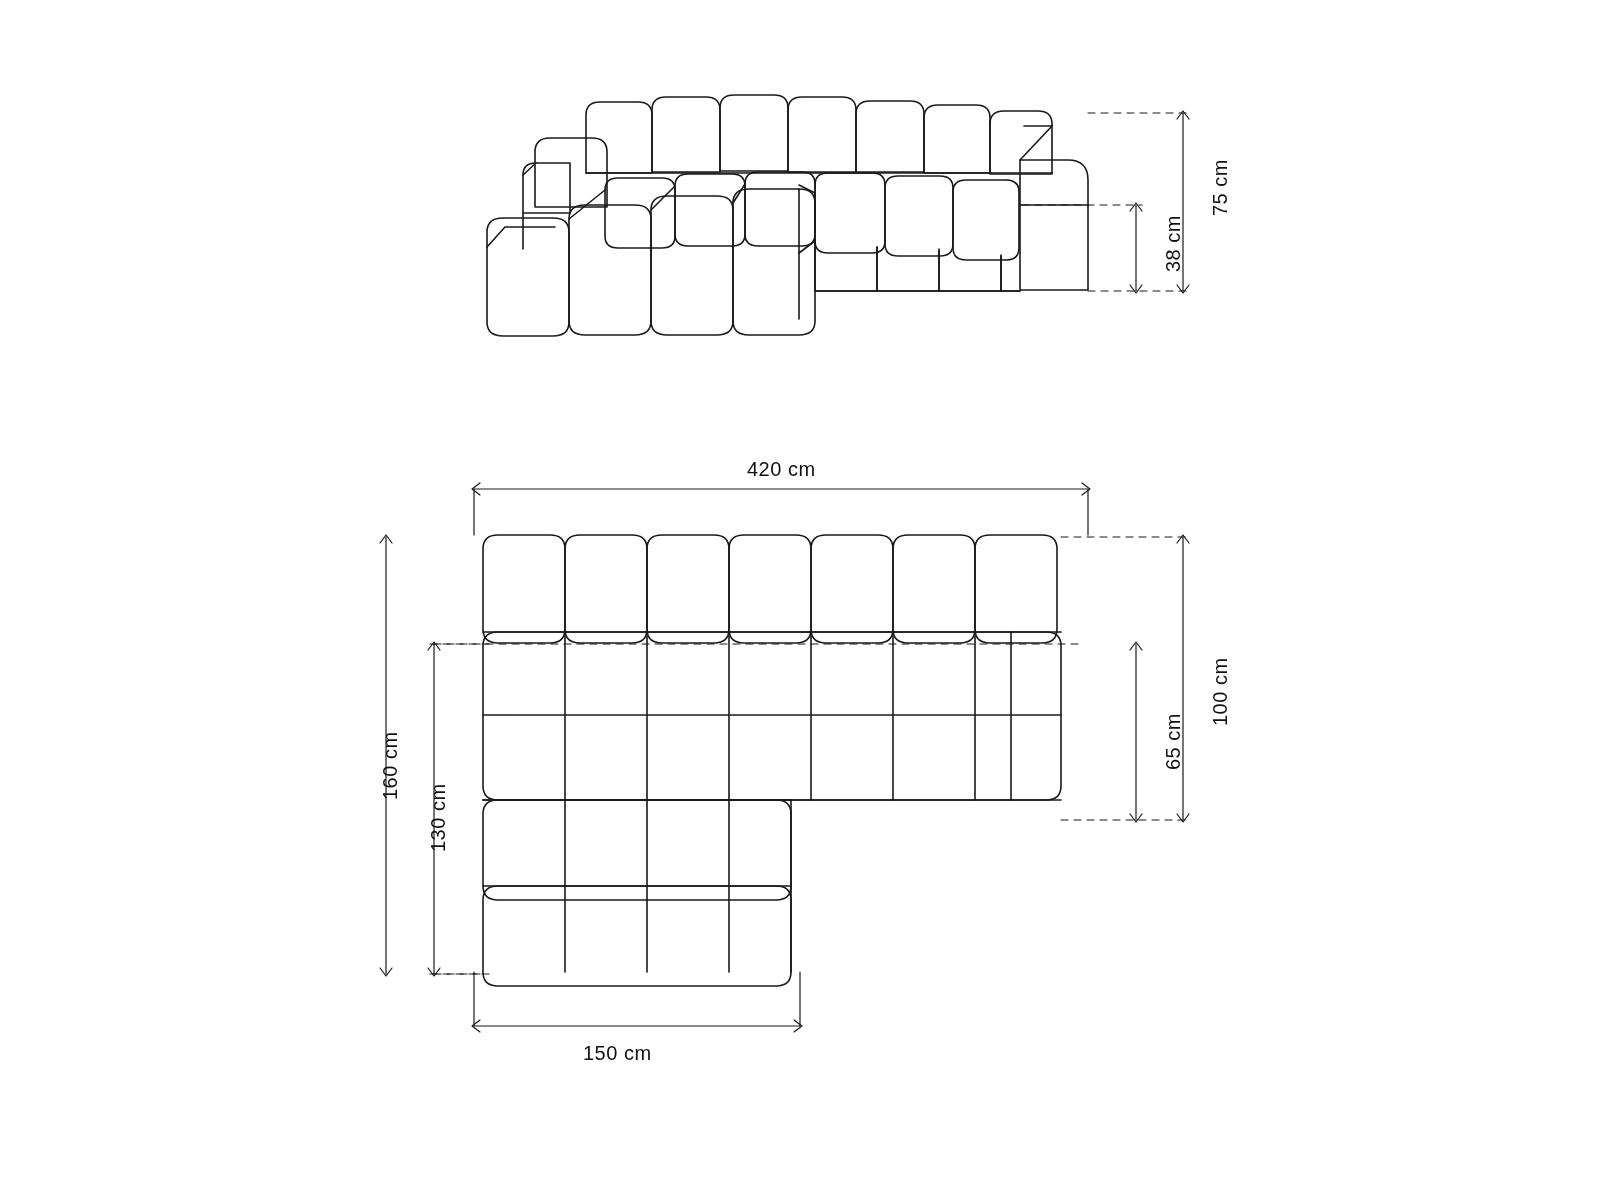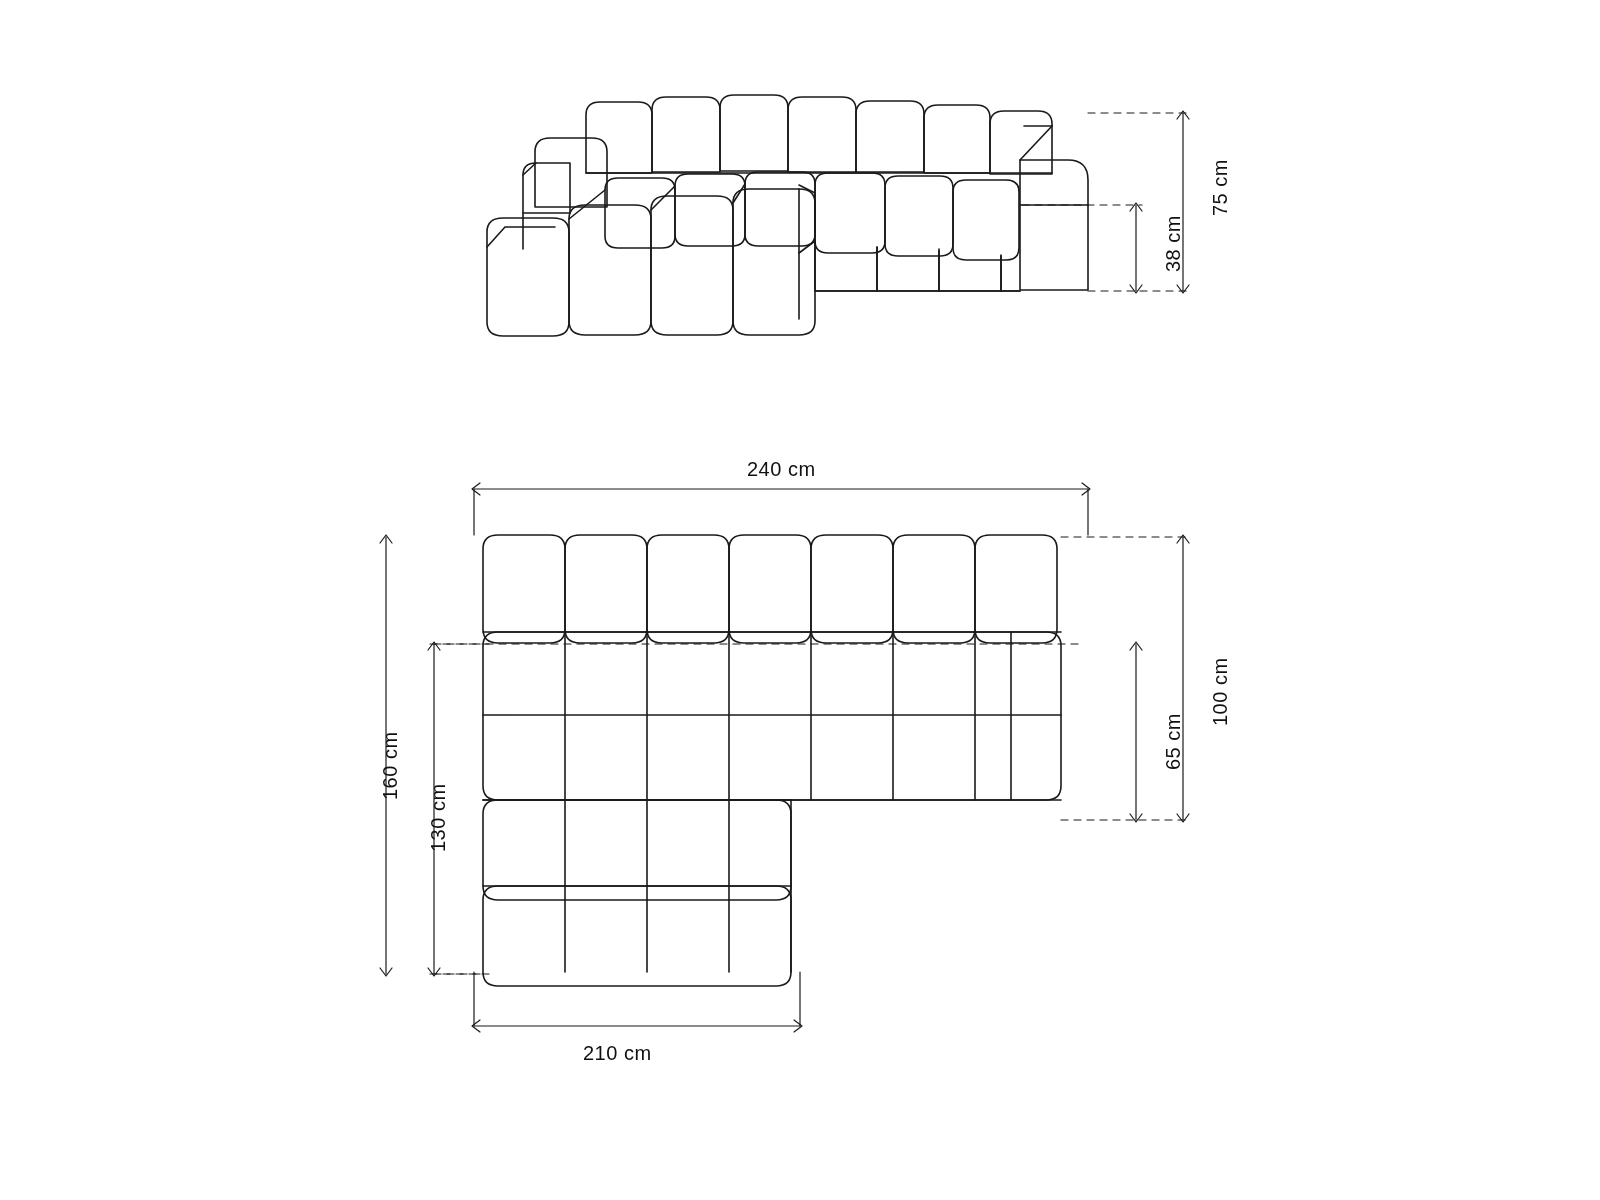--- a/index.html
+++ b/index.html
@@ -180,25 +180,25 @@
         <path d="M474 1026 v-54"></path>
         <path d="M800 1026 v-54"></path>
       </g>
     </g>
   </svg>
 
   <div class="lbl vert" style="left:1209px; top:216px;">75 cm</div>
 
   <div class="lbl vert" style="left:1162px; top:272px;">38 cm</div>
 
-  <div class="lbl" style="left:747px; top:458px;">240 cm</div>
+  <div class="lbl" style="left:747px; top:458px;">420 cm</div>
 
   <div class="lbl vert" style="left:379px; top:800px;">160 cm</div>
 
   <div class="lbl vert" style="left:427px; top:852px;">130 cm</div>
 
   <div class="lbl vert" style="left:1209px; top:726px;">100 cm</div>
 
   <div class="lbl vert" style="left:1162px; top:770px;">65 cm</div>
 
-  <div class="lbl" style="left:583px; top:1042px;">210 cm</div>
+  <div class="lbl" style="left:583px; top:1042px;">150 cm</div>
 
 </div>
 
 </body></html>

